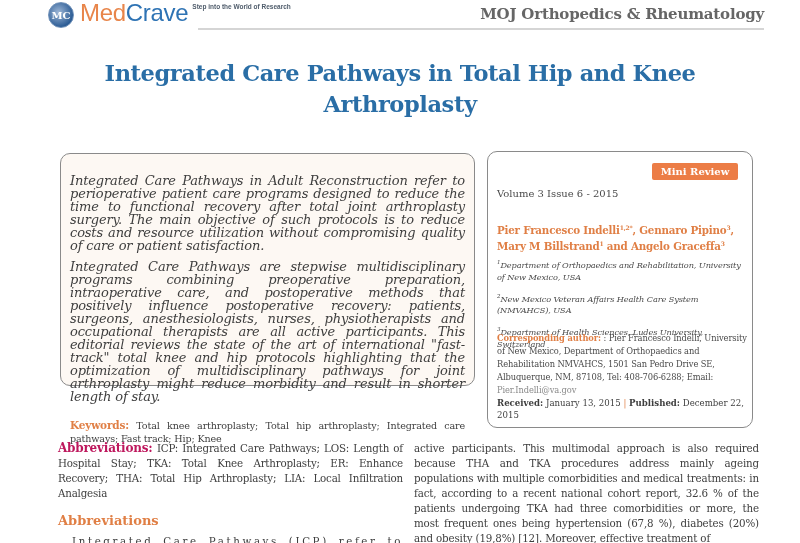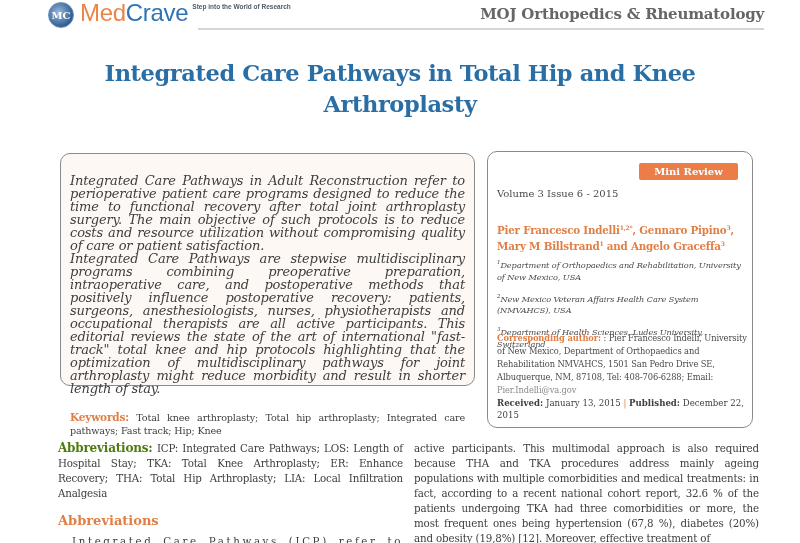--- a/index.html
+++ b/index.html
@@ -15,42 +15,42 @@
   .logo-name .crave { color: #2e73b4; }
   .logo-tagline { font-family: "Liberation Sans", sans-serif; font-size: 6.5px; color: #4f5c6b; font-weight: bold; margin-top: 1px; margin-left: 4px; }
   .header-rule { position: absolute; left: 198px; top: 28px; width: 566px; height: 2px; background: #d5d5d5; }
   .journal-name { position: absolute; right: 36px; top: 5px; font-size: 15px; font-weight: bold; color: #666; font-family: "DejaVu Serif", serif; letter-spacing: -0.2px; }
 
   .title { position: absolute; left: 60px; top: 58px; width: 680px; text-align: center; font-family: "DejaVu Serif", serif; font-weight: bold; font-size: 22.5px; line-height: 31px; color: #2a6ea6; letter-spacing: -0.4px; }
 
   .abstract-box { position: absolute; left: 60px; top: 153px; width: 415px; height: 233px; border: 1px solid #8a8a8a; border-radius: 10px; background: #fdf8f3; padding: 13px 9px 0 9px; }
   .section-label { color: #e07f45; font-weight: bold; font-size: 10.5px; }
   .abstract-p { font-size: 13px; line-height: 13px; text-align: justify; color: #3e3e3e; margin-top: 7px; letter-spacing: -0.15px; font-style: italic; }
-  .abstract-p + .abstract-p { margin-top: 0; }
+  .abstract-p + .abstract-p { margin-top: 8px; }
   .keywords { font-size: 9.6px; line-height: 13px; text-align: justify; margin-top: 16px; color: #3e3e3e; letter-spacing: -0.15px; }
   .keywords .kw-label { color: #e07f45; font-weight: bold; font-size: 10.5px; }
 
   .info-box { position: absolute; left: 487px; top: 151px; width: 266px; height: 277px; border: 1px solid #8a8a8a; border-radius: 10px; background: #fff; padding: 0 9px; }
-  .badge { position: absolute; right: 14px; top: 11px; width: 99px; height: 17px; background: #ec7d46; color: #fff; font-weight: bold; font-size: 10px; text-align: center; line-height: 17px; border-radius: 2px; }
+  .badge { position: absolute; right: 14px; top: 11px; width: 86px; height: 17px; background: #ec7d46; color: #fff; font-weight: bold; font-size: 10px; text-align: center; line-height: 17px; border-radius: 2px; }
   .volume { position: absolute; left: 9px; top: 36px; font-size: 10px; color: #4a4a4a; }
   .authors { position: absolute; left: 9px; top: 69px; width: 250px; font-size: 10.3px; line-height: 14px; font-weight: bold; color: #e07f45; letter-spacing: -0.2px; }
   .authors sup { font-size: 6px; }
   .affils { position: absolute; left: 9px; top: 104px; width: 252px; }
   .affil { font-size: 8.2px; font-style: italic; line-height: 12px; color: #4a4a4a; margin-bottom: 7px; letter-spacing: -0.1px; }
   .affil sup { font-size: 5.5px; }
   .corr { position: absolute; left: 9px; top: 180px; width: 252px; font-size: 8.3px; line-height: 13px; color: #4a4a4a; letter-spacing: -0.1px; }
   .corr .corr-label { color: #e07f45; font-weight: bold; }
   .corr .email { color: #8a8a8a; }
   .dates { position: absolute; left: 9px; top: 245px; width: 252px; font-size: 8.6px; line-height: 12px; color: #3e3e3e; }
   .dates b { font-weight: bold; }
   .dates .sep { color: #e07f45; }
 
   .left-col { position: absolute; left: 58px; top: 441px; width: 345px; }
   .abbrev { font-size: 10.3px; line-height: 15px; text-align: justify; color: #3e3e3e; letter-spacing: -0.2px; }
-  .abbrev .abbr-label { color: #4d7c0f; font-weight: bold; font-size: 12px; }
+  .abbrev .abbr-label { color: #be185d; font-weight: bold; font-size: 12px; }
   .intro-h { color: #e07f45; font-weight: bold; font-size: 13px; margin-top: 12px; }
   .intro-p { font-size: 10.3px; line-height: 15px; color: #3e3e3e; margin-top: 6px; text-indent: 14px; text-align: justify; letter-spacing: 2.6px; }
 
   .right-col { position: absolute; left: 414px; top: 441px; width: 345px; font-size: 10.3px; line-height: 15px; text-align: justify; color: #3e3e3e; letter-spacing: -0.15px; }
 </style>
 </head>
 <body>
 
 <div class="header">
   <div class="logo">

